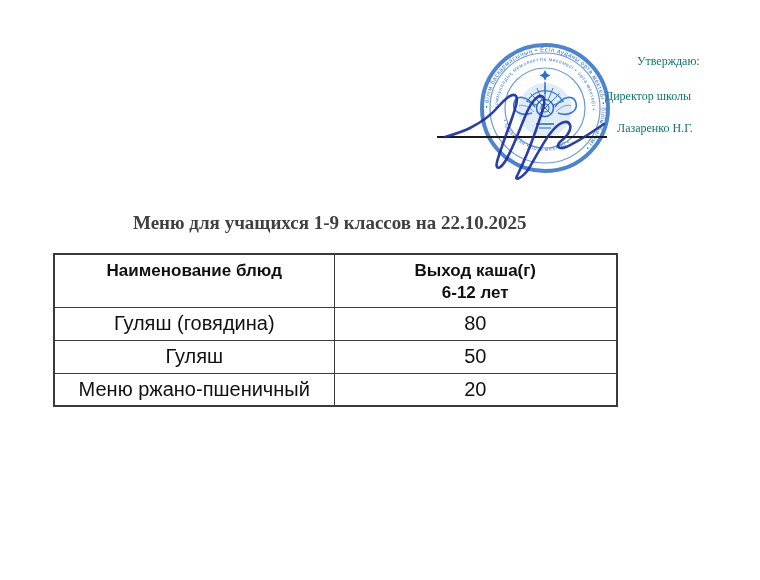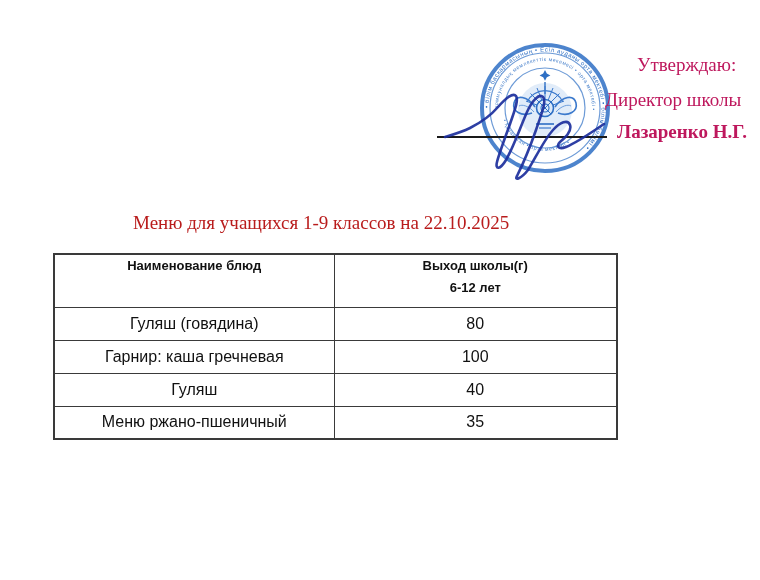--- a/index.html
+++ b/index.html
@@ -10,27 +10,27 @@
     color: #1a1a1a;
     position: relative;
     overflow: hidden;
   }
   .page { position: absolute; inset: 0; background: #ffffff; }
 
   
   .approval-text {
     position: absolute;
     font-family: "Liberation Serif", serif;
-    font-size: 19px;
-    color: #be185d;
+    font-size: 12px;
+    color: #0f766e;
     white-space: nowrap;
   }
   #approve-line   { top: 54px;  left: 637px; }
   #position-line  { top: 89px;  left: 605px; }
-  #name-line      { top: 121px; left: 617px; font-weight: bold; }
+  #name-line      { top: 121px; left: 617px; }
 
   .signature-line {
     position: absolute;
     top: 136px; left: 437px;
     width: 170px; height: 2px;
     background: #1a1a1a;
   }
   .stamp-svg {
     position: absolute;
     top: 40px; left: 477px;
@@ -40,23 +40,23 @@
     position: absolute;
     top: 78px; left: 430px;
     width: 190px; height: 105px;
   }
 
   
   .doc-title {
     position: absolute;
     top: 212px; left: 133px;
     font-family: "Liberation Serif", serif;
-    font-weight: normal;
+    font-weight: bold;
     font-size: 19px;
-    color: #b91c1c;
+    color: #404040;
     white-space: nowrap;
   }
 
   
   table.menu {
     position: absolute;
     top: 253px; left: 53px;
     width: 563px;
     border-collapse: collapse;
     table-layout: fixed;
@@ -64,33 +64,34 @@
   }
   table.menu, table.menu td, table.menu th {
     border: 1px solid #3a3a3a;
   }
   table.menu { border: 2px solid #3a3a3a; }
   table.menu col.c1 { width: 280px; }
   table.menu col.c2 { width: 283px; }
   table.menu th {
     height: 53px;
     vertical-align: top;
+    padding-top: 5px;
     font-family: "Liberation Sans", sans-serif;
     font-weight: bold;
-    font-size: 13px;
+    font-size: 17px;
     line-height: 22px;
     text-align: center;
     color: #111;
   }
   table.menu td {
     height: 33px;
     text-align: center;
     vertical-align: middle;
     font-family: "Liberation Sans", sans-serif;
-    font-size: 16px;
+    font-size: 20px;
     color: #111;
   }
 </style>
 </head>
 <body>
 
 <div class="page">
 
   <svg class="stamp-svg" viewBox="0 0 136 136">
     <g fill="none" stroke="#2e6fc4">
@@ -177,38 +178,34 @@
     <colgroup>
         <col class="c1">
         <col class="c2">
       </colgroup>
     <thead>
       <tr>
         <th>
           <span>Наименование блюд</span>
         </th>
         <th>
-          <div>Выход школы(г)</div>
+          <div>Выход каша(г)</div>
           <div>6-12 лет</div>
         </th>
       </tr>
     </thead>
     <tbody>
       <tr>
         <td>Гуляш (говядина)</td>
         <td>80</td>
       </tr>
       <tr>
-        <td>Гарнир: каша гречневая</td>
-        <td>100</td>
-      </tr>
-      <tr>
         <td>Гуляш</td>
-        <td>40</td>
+        <td>50</td>
       </tr>
       <tr>
         <td>Меню ржано-пшеничный</td>
-        <td>35</td>
+        <td>20</td>
       </tr>
     </tbody>
   </table>
 
 </div>
 
 </body></html>

